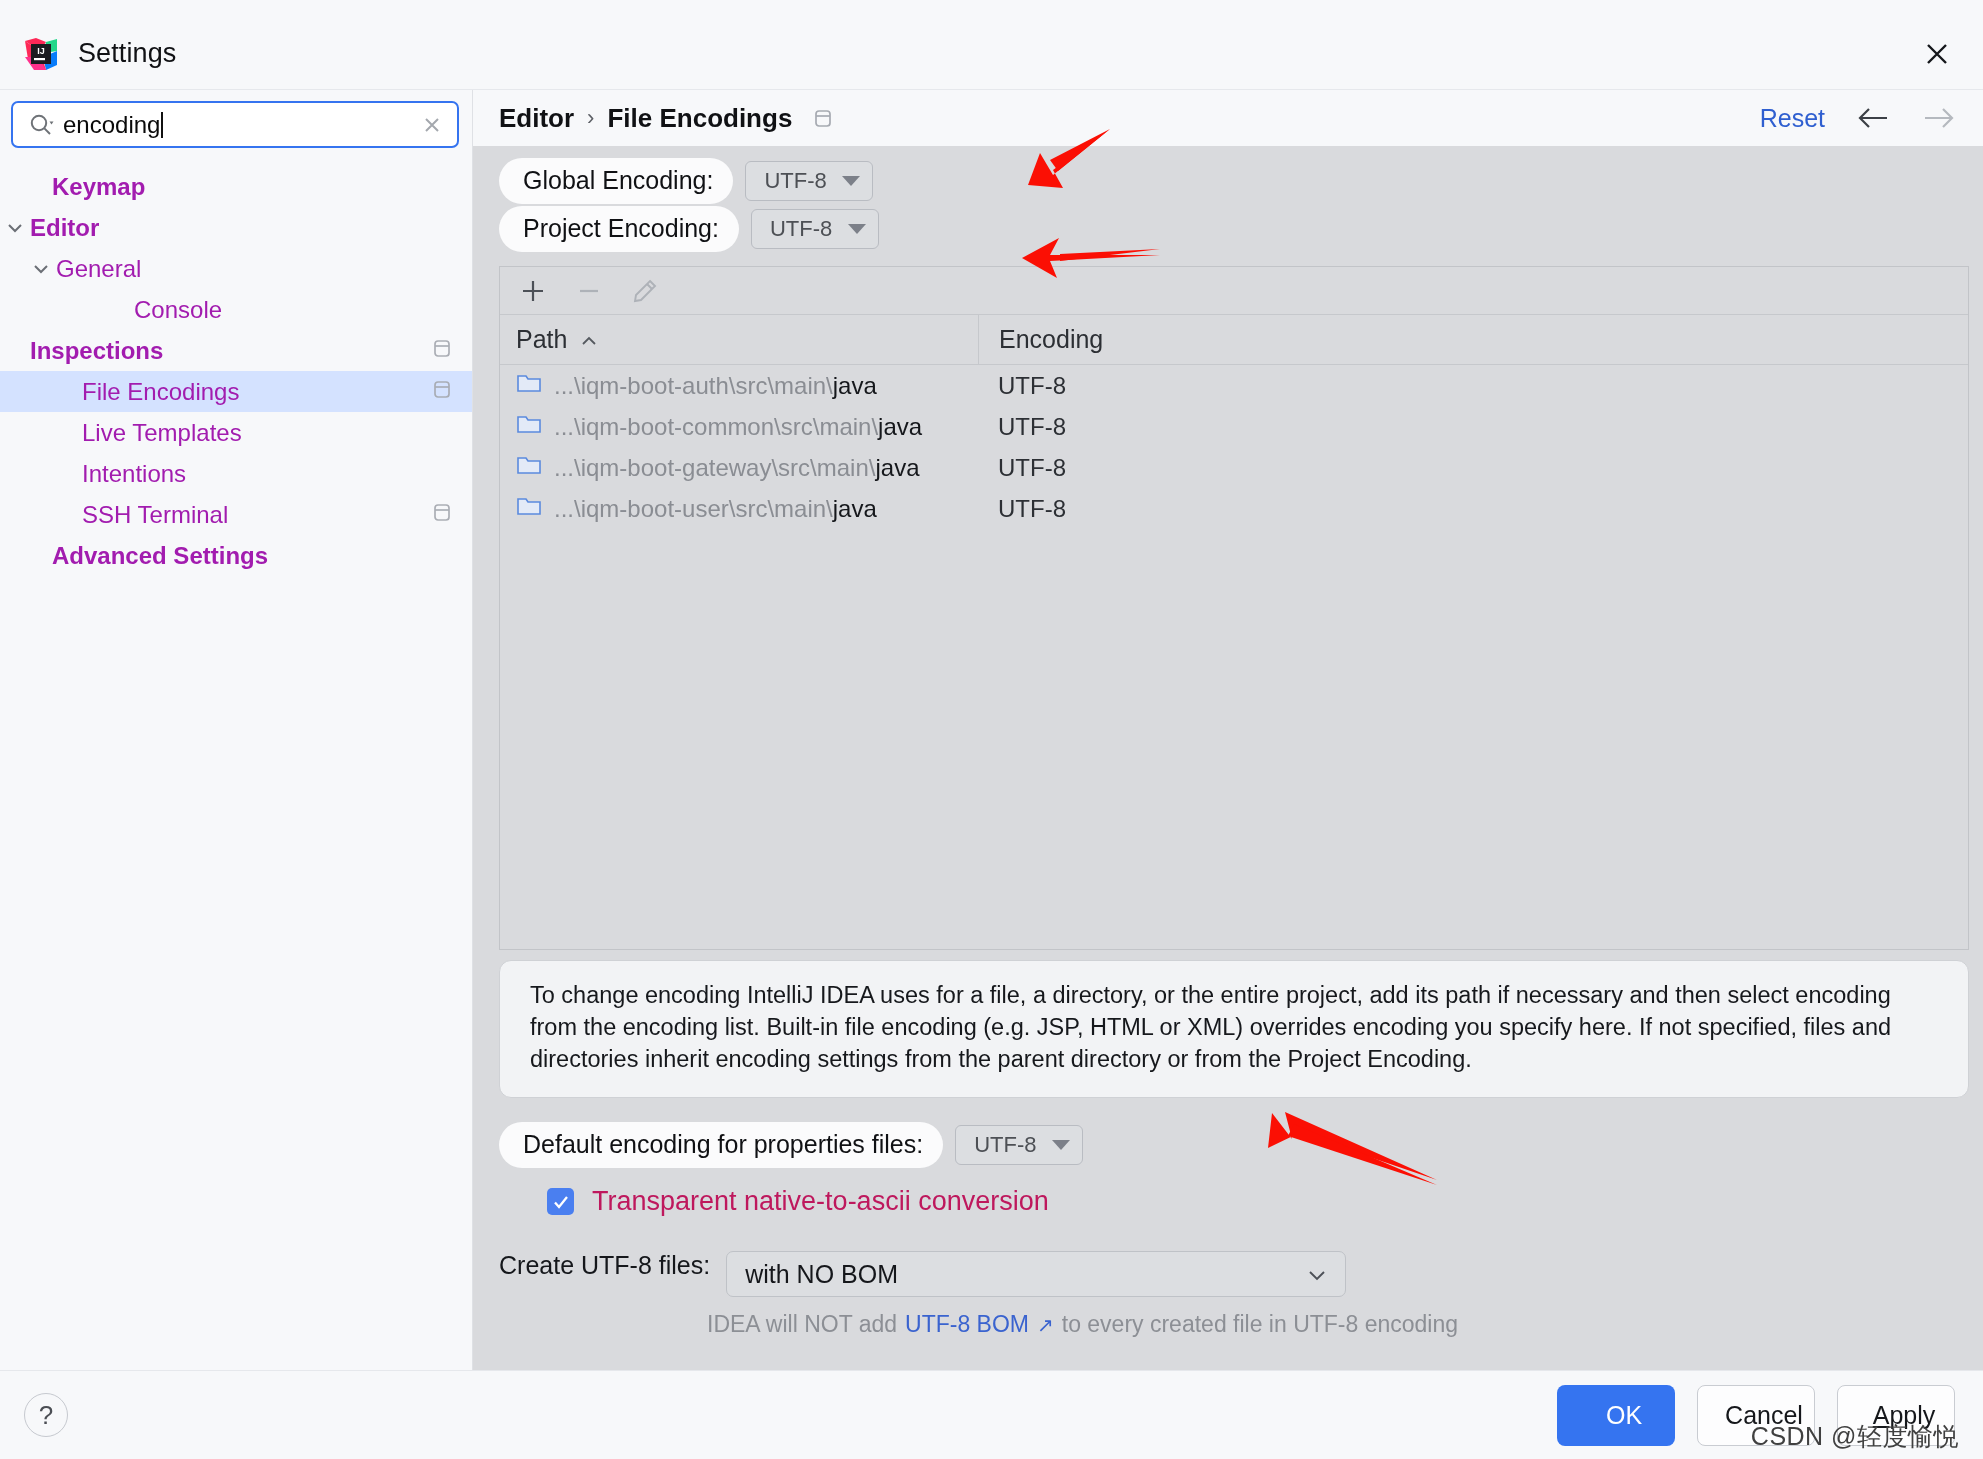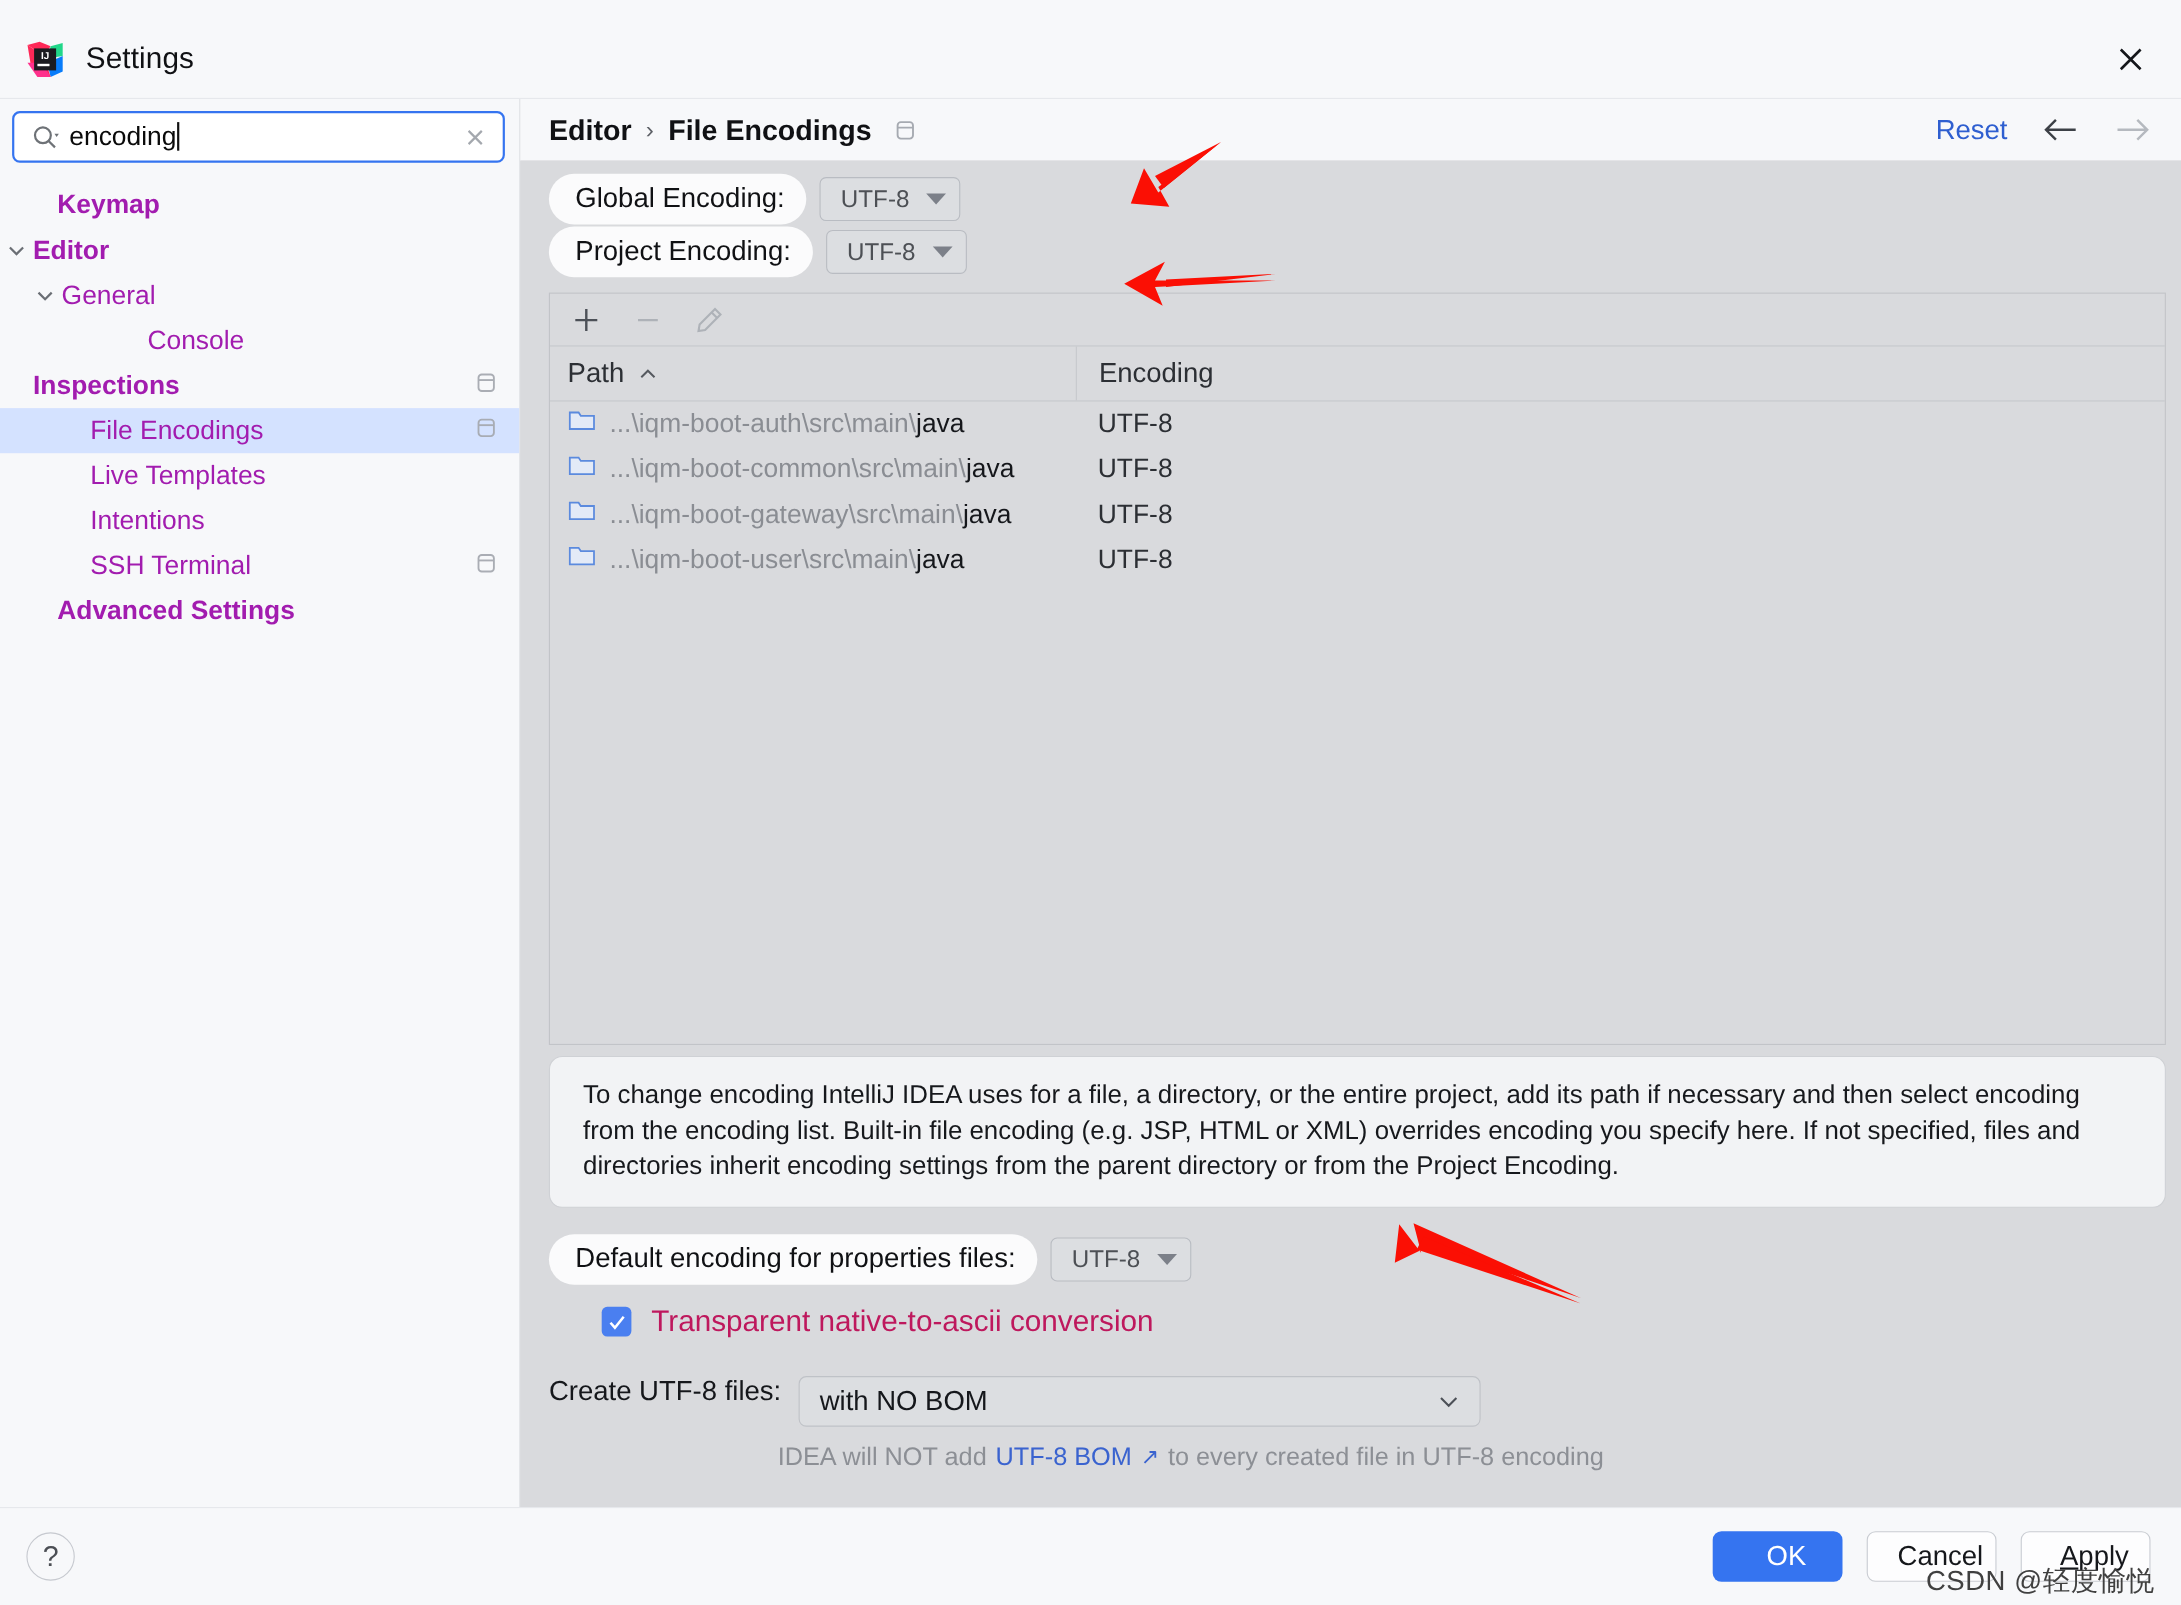--- a/index.html
+++ b/index.html
@@ -330,21 +330,21 @@
     width: 44px; height: 44px;
     border-radius: 50%;
     border: 1.5px solid #c6c9cf;
     display: flex; align-items: center; justify-content: center;
     color: #4b4e54;
     font-size: 26px;
     cursor: pointer;
   }
   .btns { margin-left: auto; display: flex; align-items: center; gap: 22px; }
   .btn {
-    height: 46px;
+    height: 61px;
     min-width: 118px;
     border-radius: 8px;
     display: flex; align-items: center; justify-content: center;
     font-size: 25px;
     cursor: pointer;
     padding-left: 16px;
   }
   .btn-primary { background: #3574f0; color: #fff; min-width: 118px; }
   .btn-default { background: #fdfdfe; border: 1px solid #c9ccd2; color: #15171b; min-width: 118px; }
   .btn-apply  { background: #fdfdfe; border: 1px solid #c9ccd2; color: #15171b; min-width: 118px; }

